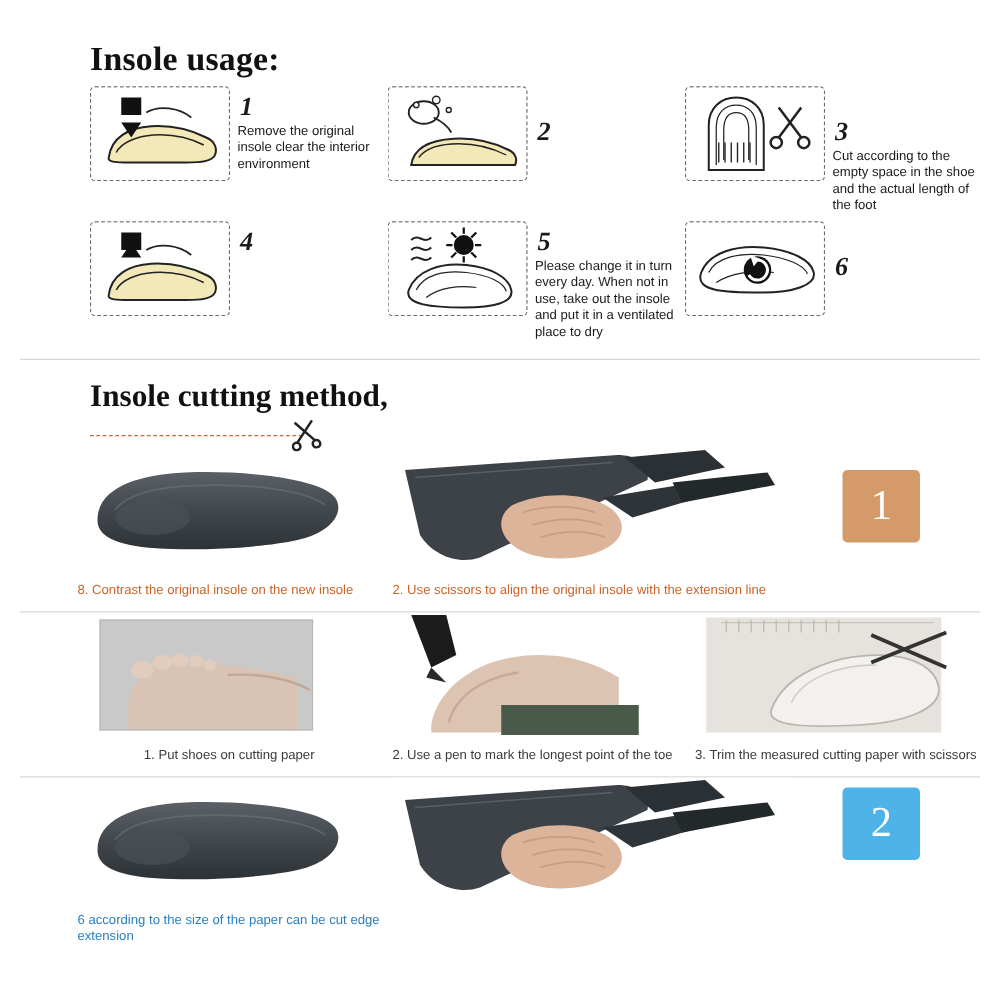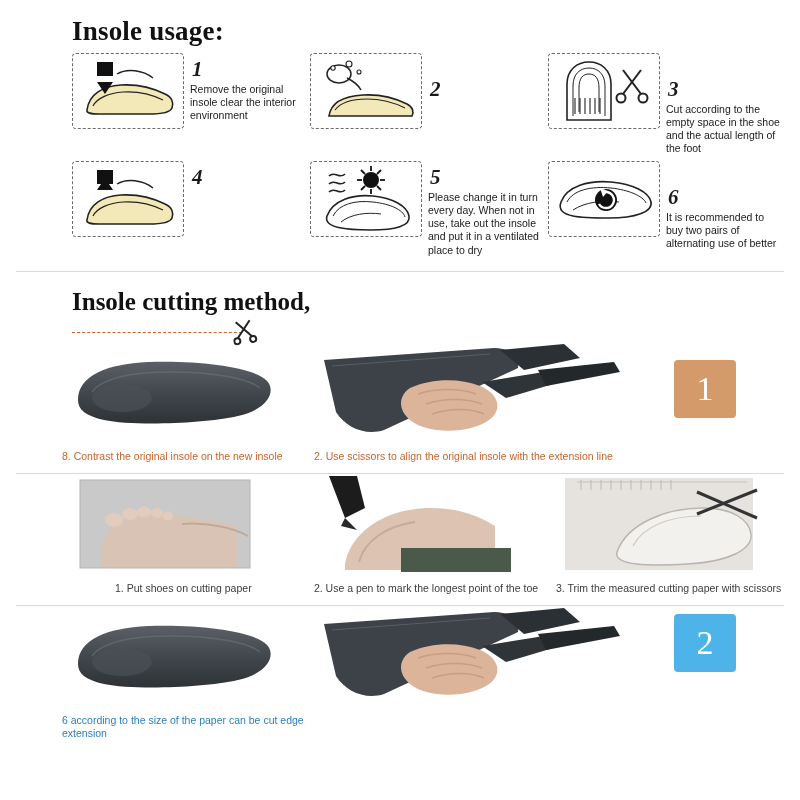--- a/index.html
+++ b/index.html
@@ -16,21 +16,21 @@
     background: #fff;
   }
 
   
   .usage-section { padding: 10px 0 0 0; }
   .usage-title {
     font-family: "Liberation Serif", serif;
     font-weight: bold;
     font-size: 27px;
     color: #111;
-    margin: 6px 0 6px 72px;
+    margin: 22px 0 6px 72px;
     letter-spacing: 0.2px;
   }
   .usage-grid {
     display: grid;
     grid-template-columns: repeat(3, 1fr);
     grid-template-rows: repeat(2, 100px);
     column-gap: 4px;
     row-gap: 8px;
     padding: 0 18px 0 72px;
   }
@@ -280,21 +280,20 @@
             <path d="M12 40 C18 24 40 18 62 20 C84 22 100 30 102 40 C104 50 86 56 60 56 C34 56 6 56 12 40 Z" fill="#fff" stroke="#222" stroke-width="1.6"></path>
             <path d="M18 40 C24 28 42 24 62 26 C80 28 94 34 97 41" fill="none" stroke="#222" stroke-width="1"></path>
             <path d="M24 48 C36 40 54 38 70 40" fill="none" stroke="#222" stroke-width="1"></path>
             <circle cx="57" cy="38" r="11" fill="#111"></circle>
             <path d="M57 30 a8 8 0 1 1 -7 12" fill="none" stroke="#fff" stroke-width="2.4"></path>
             <path d="M51 26 l8 3 l-5 6 z" fill="#fff"></path>
           </svg>
         </div>
         <div class="usage-text-wrap">
           <div class="step-num">6</div>
-          <div class="usage-desc">It is recommended to buy two pairs of alternating use of better</div>
         </div>
       </div>
 
     </div>
   </div>
 
   <div class="divider"></div>
 
   <div class="cut-section">
     <div class="cut-head">

